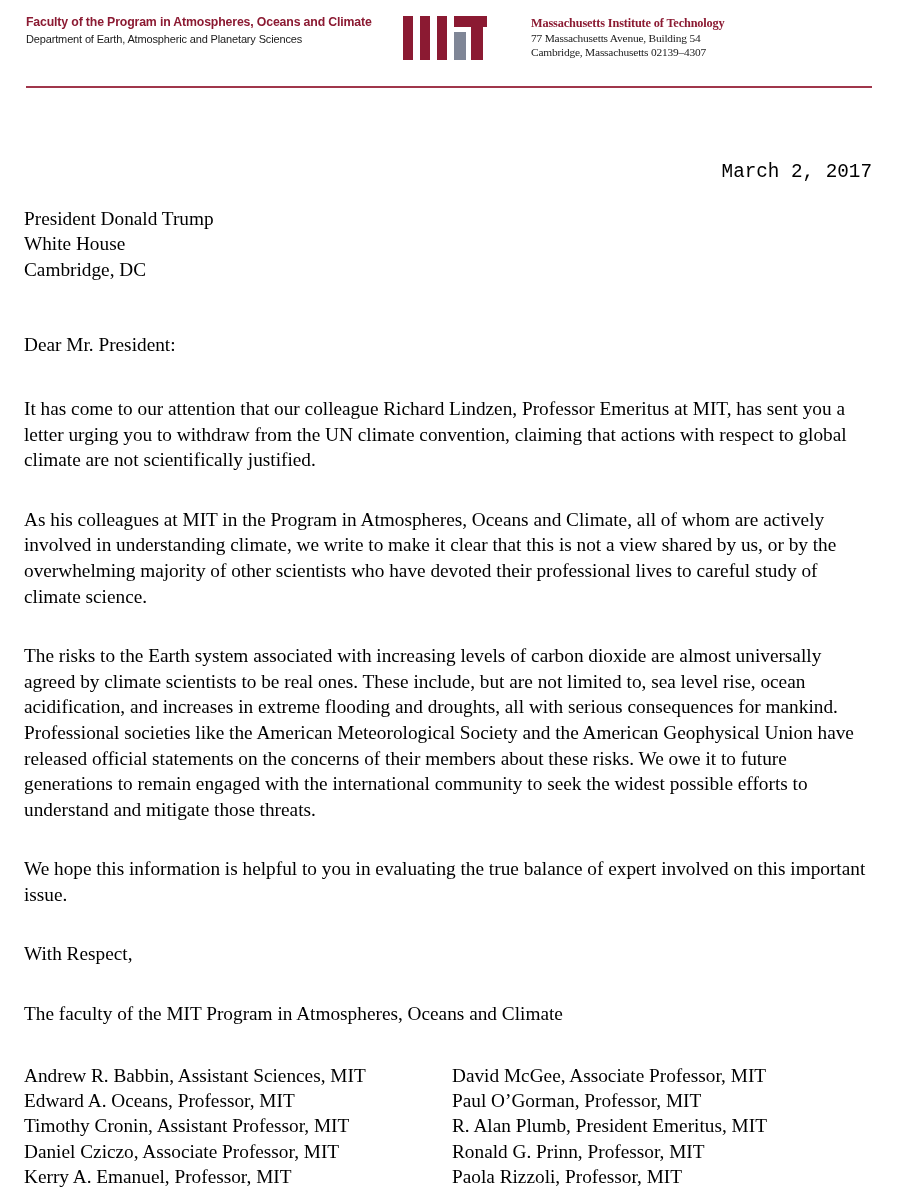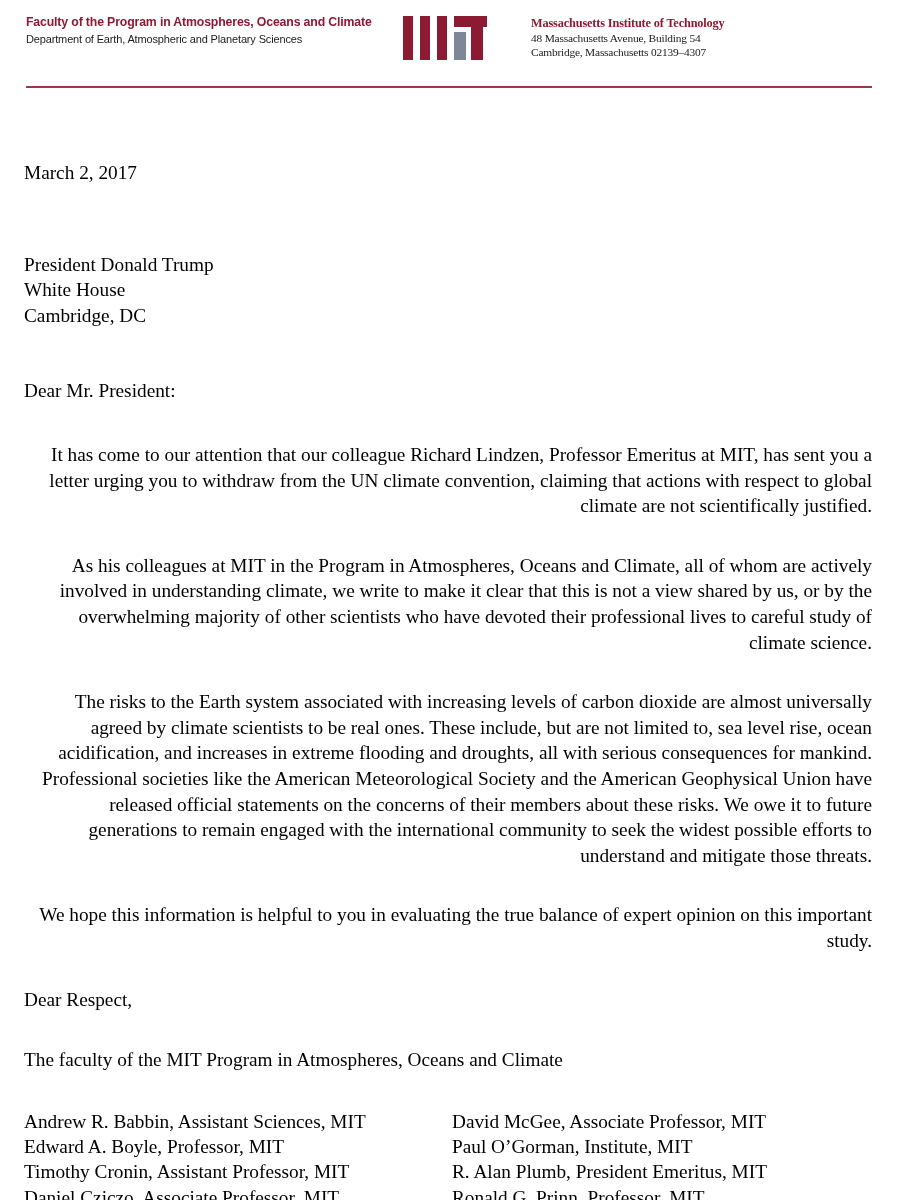--- a/index.html
+++ b/index.html
@@ -95,33 +95,34 @@
   
   .letter {
     position: absolute;
     left: 24px;
     top: 160px;
     width: 848px;
     font-size: 19.3px;
     line-height: 25.6px;
   }
   .date {
-    text-align: left;
-    margin: 0 0 66px 0;
+    text-align: right;
+    margin: 0 0 20px 0;
+    font-family: Liberation Mono, monospace;
   }
   .addressee {
     margin: 0 0 50px 0;
   }
   .addressee div { line-height: 25.6px; }
   .salutation {
     margin: 0 0 38px 0;
   }
   .para {
     margin: 0 0 34px 0;
-    text-align: right;
+    text-align: left;
   }
   .closing {
     margin: 0 0 34px 0;
   }
   .closing-line2 {
     margin: 4px 0 36px 0;
   }
 
   
   .signatories {
@@ -157,21 +158,21 @@
 
       <div class="bar" style="left:51px; top:0px;  width:12px; height:11px;"></div>
       <div class="bar gray" style="left:51px; top:16px; width:12px; height:28px;"></div>
 
       <div class="bar" style="left:51px; top:0px;  width:33px; height:11px;"></div>
       <div class="bar" style="left:68px; top:0px;  width:12px; height:44px;"></div>
     </div>
 
     <div class="lh-right">
       <div class="lh-org">Massachusetts Institute of Technology</div>
-      <div class="lh-addr">48 Massachusetts Avenue, Building 54</div>
+      <div class="lh-addr">77 Massachusetts Avenue, Building 54</div>
       <div class="lh-addr">Cambridge, Massachusetts 02139–4307</div>
     </div>
 
     <div class="lh-rule"></div>
   </div>
 
   <div class="letter">
 
     <div class="date">March 2, 2017</div>
 
@@ -182,38 +183,38 @@
     </div>
 
     <div class="salutation">Dear Mr. President:</div>
 
     <p class="para">It has come to our attention that our colleague Richard Lindzen, Professor Emeritus at MIT, has sent you a letter urging you to withdraw from the UN climate convention, claiming that actions with respect to global climate are not scientifically justified.</p>
 
     <p class="para">As his colleagues at MIT in the Program in Atmospheres, Oceans and Climate, all of whom are actively involved in understanding climate, we write to make it clear that this is not a view shared by us, or by the overwhelming majority of other scientists who have devoted their professional lives to careful study of climate science.</p>
 
     <p class="para">The risks to the Earth system associated with increasing levels of carbon dioxide are almost universally agreed by climate scientists to be real ones. These include, but are not limited to, sea level rise, ocean acidification, and increases in extreme flooding and droughts, all with serious consequences for mankind. Professional societies like the American Meteorological Society and the American Geophysical Union have released official statements on the concerns of their members about these risks. We owe it to future generations to remain engaged with the international community to seek the widest possible efforts to understand and mitigate those threats.</p>
 
-    <p class="para">We hope this information is helpful to you in evaluating the true balance of expert opinion on this important study.</p>
-
-    <div class="closing">Dear Respect,</div>
+    <p class="para">We hope this information is helpful to you in evaluating the true balance of expert involved on this important issue.</p>
+
+    <div class="closing">With Respect,</div>
 
     <div class="closing-line2">The faculty of the MIT Program in Atmospheres, Oceans and Climate</div>
 
     <div class="signatories">
       <div class="sig-col left">
         <div class="sig-item">Andrew R. Babbin, Assistant Sciences, MIT</div>
-        <div class="sig-item">Edward A. Boyle, Professor, MIT</div>
+        <div class="sig-item">Edward A. Oceans, Professor, MIT</div>
         <div class="sig-item">Timothy Cronin, Assistant Professor, MIT</div>
         <div class="sig-item">Daniel Cziczo, Associate Professor, MIT</div>
         <div class="sig-item">Kerry A. Emanuel, Professor, MIT</div>
 
       </div>
       <div class="sig-col right">
         <div class="sig-item">David McGee, Associate Professor, MIT</div>
-        <div class="sig-item">Paul O’Gorman, Institute, MIT</div>
+        <div class="sig-item">Paul O’Gorman, Professor, MIT</div>
         <div class="sig-item">R. Alan Plumb, President Emeritus, MIT</div>
         <div class="sig-item">Ronald G. Prinn, Professor, MIT</div>
         <div class="sig-item">Paola Rizzoli, Professor, MIT</div>
 
       </div>
     </div>
 
   </div>
 </div>
 

